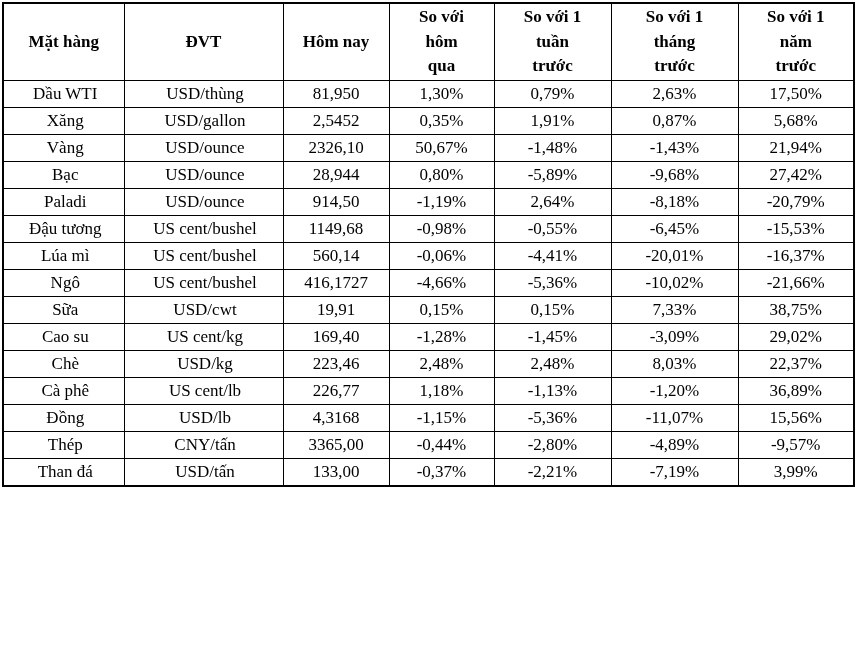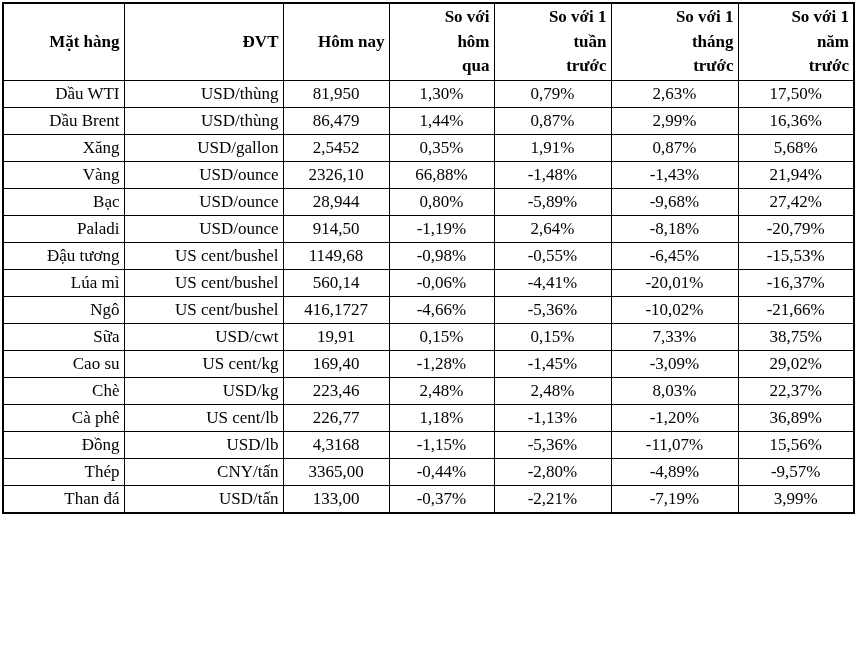--- a/index.html
+++ b/index.html
@@ -28,32 +28,32 @@
     font-size: 17px;
     line-height: 1.35;
     padding: 0 4px;
     overflow: hidden;
     white-space: nowrap;
     vertical-align: middle;
     background: #ffffff;
   }
   table.price-table th {
     font-weight: bold;
-    text-align: right;
+    text-align: center;
     height: 76px;
     white-space: pre-line;
     line-height: 1.45;
   }
   table.price-table td {
     height: 26px;
     text-align: center;
   }
   table.price-table td.c0,
   table.price-table td.c1 {
-    text-align: right;
+    text-align: center;
     padding-left: 7px;
   }
   col.w0 { width: 121px; }
   col.w1 { width: 159px; }
   col.w2 { width: 106px; }
   col.w3 { width: 105px; }
   col.w4 { width: 117px; }
   col.w5 { width: 127px; }
   col.w6 { width: 116px; }
 </style>
@@ -94,42 +94,33 @@
         <tr>
           <td class="c0">Dầu WTI</td>
           <td class="c1">USD/thùng</td>
           <td class="c2">81,950</td>
           <td class="c3">1,30%</td>
           <td class="c4">0,79%</td>
           <td class="c5">2,63%</td>
           <td class="c6">17,50%</td>
         </tr>
         <tr>
-          <td class="c0">Dầu Brent</td>
-          <td class="c1">USD/thùng</td>
-          <td class="c2">86,479</td>
-          <td class="c3">1,44%</td>
-          <td class="c4">0,87%</td>
-          <td class="c5">2,99%</td>
-          <td class="c6">16,36%</td>
-        </tr>
-        <tr>
           <td class="c0">Xăng</td>
           <td class="c1">USD/gallon</td>
           <td class="c2">2,5452</td>
           <td class="c3">0,35%</td>
           <td class="c4">1,91%</td>
           <td class="c5">0,87%</td>
           <td class="c6">5,68%</td>
         </tr>
         <tr>
           <td class="c0">Vàng</td>
           <td class="c1">USD/ounce</td>
           <td class="c2">2326,10</td>
-          <td class="c3">66,88%</td>
+          <td class="c3">50,67%</td>
           <td class="c4">-1,48%</td>
           <td class="c5">-1,43%</td>
           <td class="c6">21,94%</td>
         </tr>
         <tr>
           <td class="c0">Bạc</td>
           <td class="c1">USD/ounce</td>
           <td class="c2">28,944</td>
           <td class="c3">0,80%</td>
           <td class="c4">-5,89%</td>

